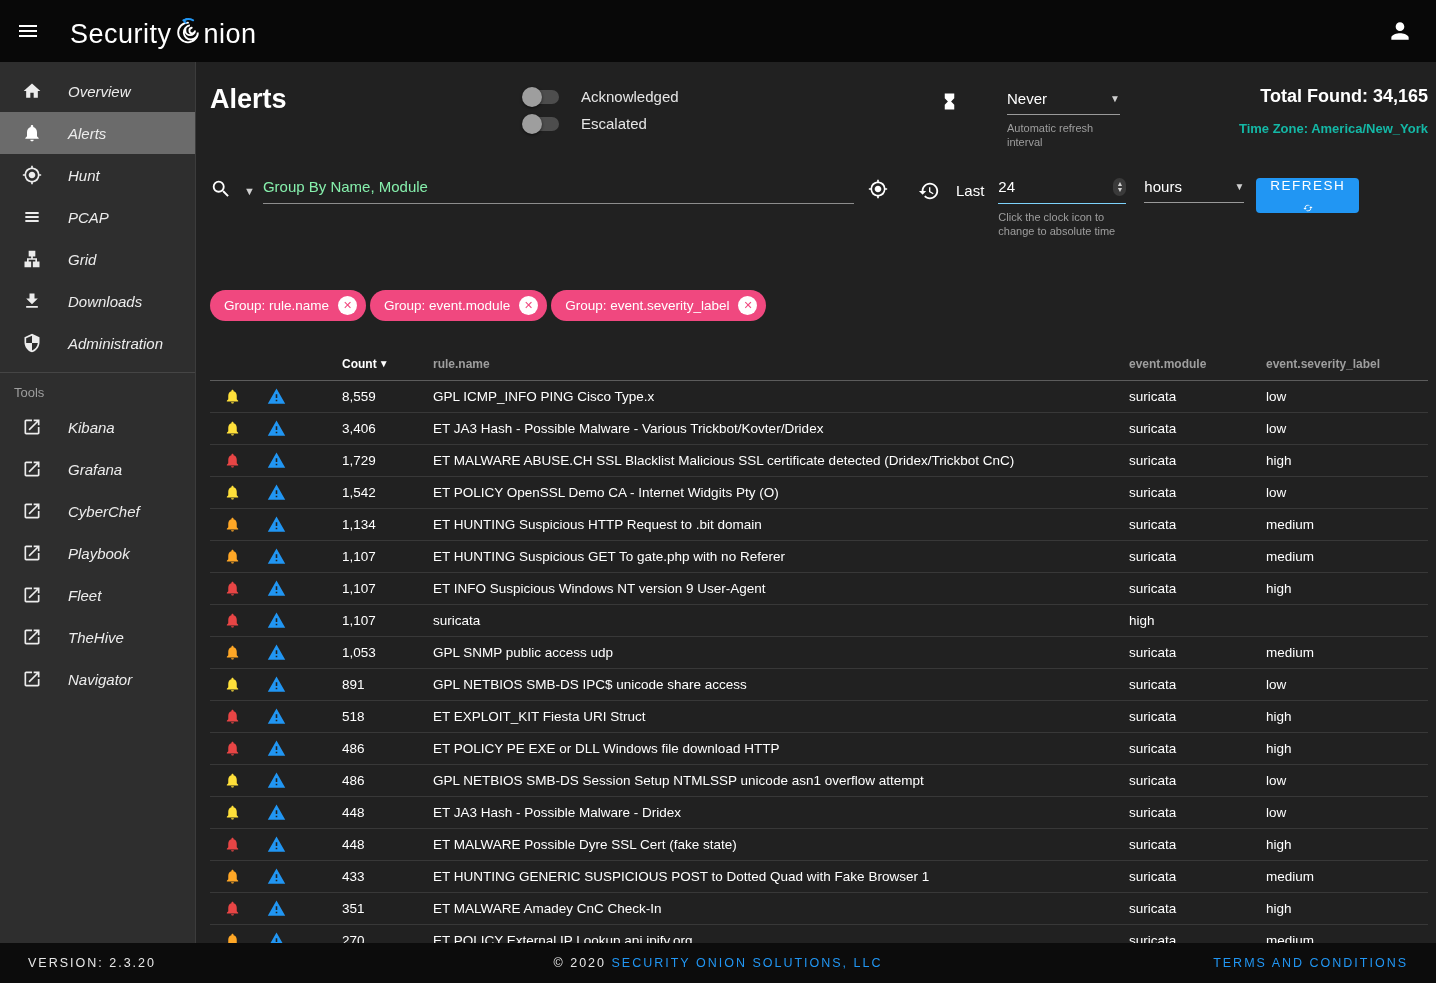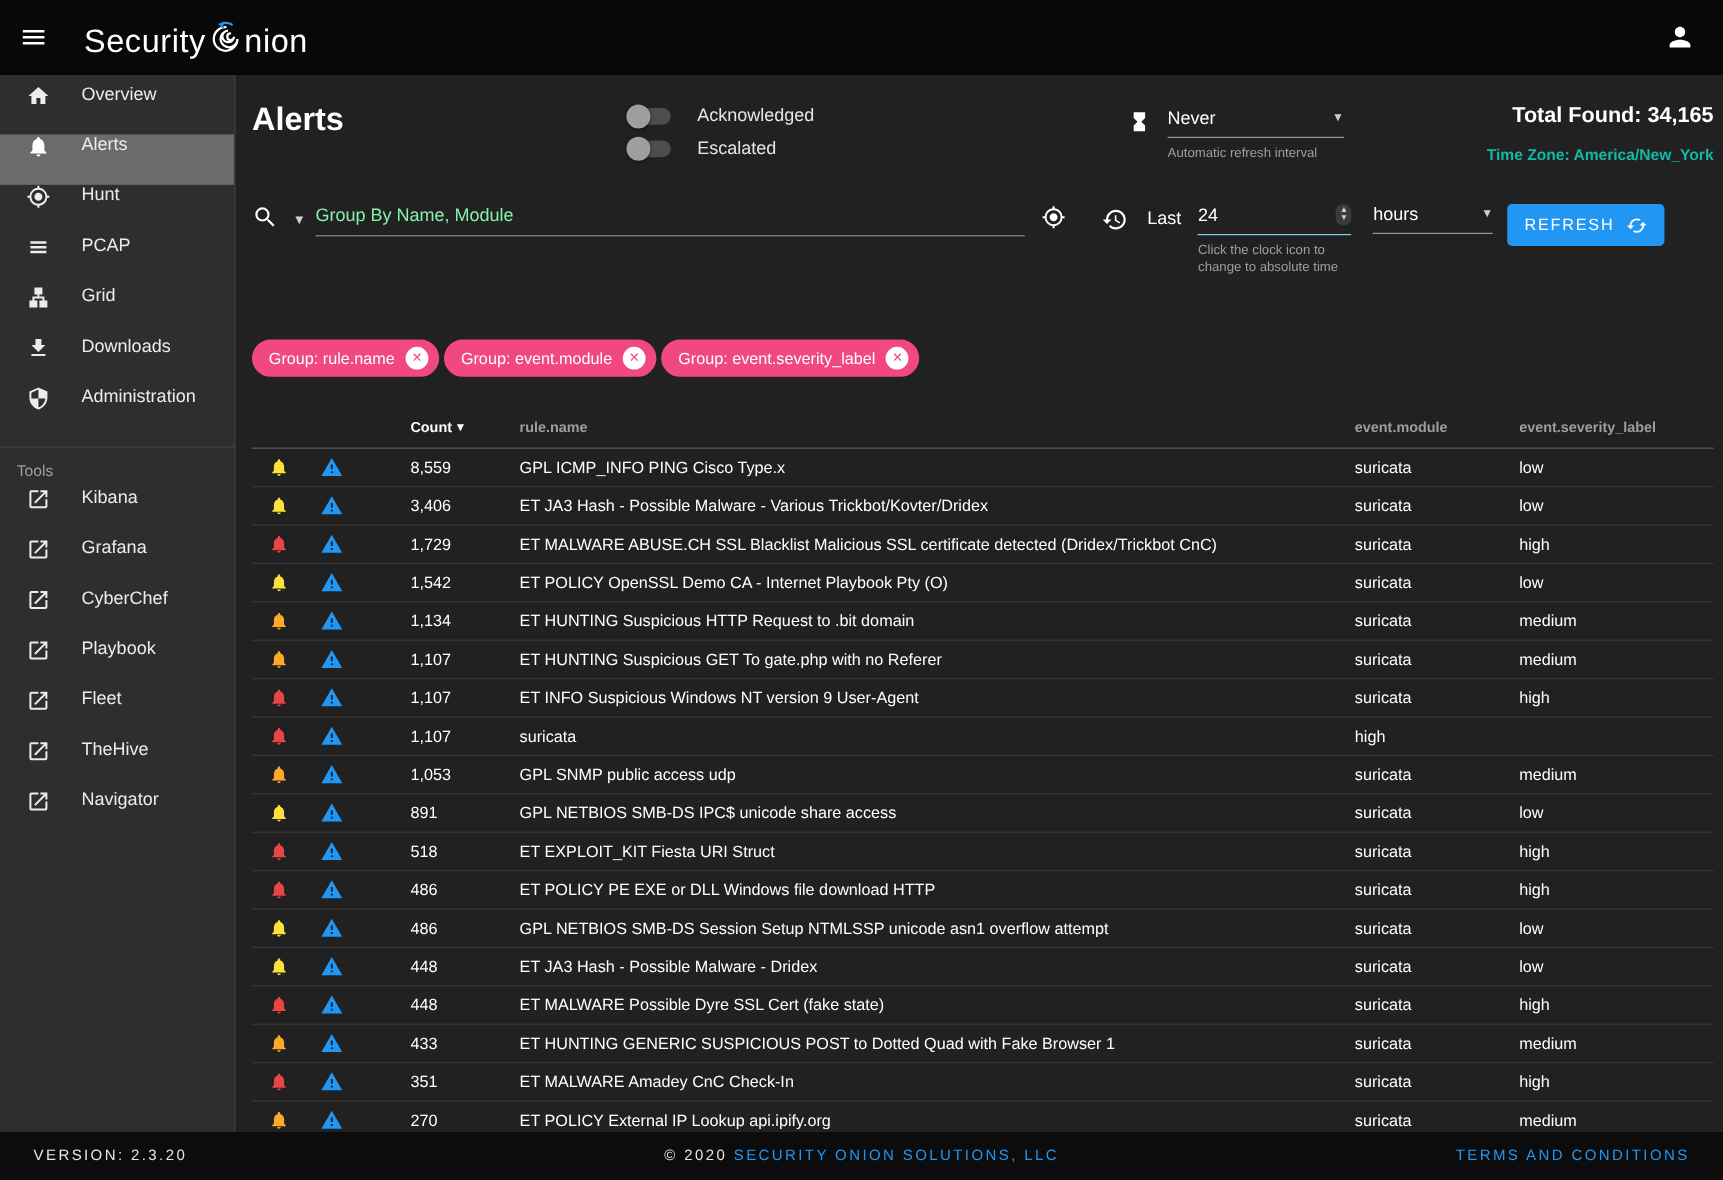--- a/index.html
+++ b/index.html
@@ -19,41 +19,41 @@
   .logo{ display:flex; align-items:baseline; margin-left:18px; font-size:27px; font-weight:400;
     letter-spacing:.5px; color:#fff; }
   .logo .onion{ position:relative; top:4px; margin:0 1px; }
   .topbar-right{ margin-left:auto; margin-right:14px; display:flex; align-items:center; }
   .icon-btn{ width:44px; height:44px; display:flex; align-items:center; justify-content:center;
     cursor:pointer; }
 
   
   .sidebar{ position:fixed; top:62px; left:0; width:196px; height:calc(100% - 62px);
     background:#2e2e2e; border-right:1px solid #3c3c3c; z-index:10; }
-  .nav-item{ height:42px; display:flex; align-items:flex-start; padding-left:22px; cursor:pointer;
-    color:#ececec; }
+  .nav-item{ height:42px; display:flex; align-items:center; padding-left:22px; cursor:pointer;
+    color:#ececec;font-style:italic; }
   .nav-item.active{ background:#6b6b6b; }
   .nav-item svg{ flex:0 0 20px; }
   .nav-item .nav-label{ margin-left:26px; font-size:15px; }
   .sidebar-divider{ border-top:1px solid #454545; margin-top:8px; }
   .subheader{ color:#9e9e9e; font-size:13px; padding:12px 0 6px 14px; }
 
   
   .main{ position:absolute; top:62px; left:196px; width:1240px; padding:0 8px 0 14px; }
 
   .page-header{ display:flex; padding-top:22px; }
   .page-title{ width:315px; font-size:27px; font-weight:700; }
   .toggles{ width:250px; padding-top:4px; }
   .toggle-row{ display:flex; align-items:center; margin-bottom:10px; cursor:pointer; }
   .switch{ position:relative; width:34px; height:14px; background:#4d4d4d; border-radius:8px;
     margin-right:22px; }
   .switch .thumb{ position:absolute; left:-3px; top:-3px; width:20px; height:20px;
     border-radius:50%; background:#9e9e9e; box-shadow:0 1px 3px rgba(0,0,0,.6); }
   .toggle-label{ font-size:15px; color:#e6e6e6; }
-  .interval{ margin-left:165px; width:180px; display:flex; padding-top:6px; }
+  .interval{ margin-left:165px; width:180px; display:flex; padding-top:6px;gap:34px; }
   .interval .hourglass{ margin-top:2px; margin-right:14px; }
   .select-field{ flex:1; }
   .select-line{ display:flex; align-items:center; justify-content:space-between;
     border-bottom:1px solid #9a9a9a; padding-bottom:7px; cursor:pointer; }
   .select-value{ font-size:15px; color:#fff; }
   .caret{ font-size:10px; color:#cfcfcf; }
   .field-hint{ font-size:11px; color:#9e9e9e; margin-top:6px; line-height:1.3; }
   .totals{ margin-left:auto; text-align:right; padding-top:2px; }
   .total-found{ font-size:18px; font-weight:700; }
   .timezone{ font-size:13px; font-weight:700; margin-top:14px; color:#14b8a6; }
@@ -70,21 +70,21 @@
   .time-group{ display:flex; align-items:flex-start; margin-left:30px; }
   .history-btn{ margin-top:2px; cursor:pointer; }
   .last-label{ font-size:15px; margin:4px 14px 0 16px; }
   .rel-field{ width:128px; position:relative; }
   .rel-line{ display:flex; align-items:center; border-bottom:1px solid #7dd3fc; padding-bottom:7px; }
   .rel-input{ width:100%; background:transparent; border:none; outline:none; color:#fff;
     font-size:15px; font-family:inherit; }
   .unit-field{ width:100px; margin-left:18px; }
   .refresh-btn{ margin-left:12px; height:35px; background:var(--accent); border:none;
     border-radius:4px; color:#fff; font-size:13.5px; letter-spacing:1.5px; padding:0 14px;
-    display:flex; align-items:center; gap:10px; cursor:pointer; font-family:inherit; }
+    display:flex; align-items:center; gap:10px; cursor:pointer; font-family:inherit;flex-direction:column; }
 
   
   .chips-row{ display:flex; gap:4px; margin-top:52px; }
   .chip{ height:31px; background:var(--chip); border-radius:16px; display:flex;
     align-items:center; padding:0 9px 0 14px; font-size:13.5px; color:#fff; cursor:pointer; }
   .chip-x{ width:19px; height:19px; margin-left:9px; border-radius:50%; background:#fff;
     color:var(--chip); font-size:11px; font-weight:700; display:flex; align-items:center;
     justify-content:center; cursor:pointer; }
 
   
@@ -413,21 +413,21 @@
       <svg width="17" height="17" viewBox="0 0 24 24" class="bell">
               <path d="M12 22c1.1 0 2-.9 2-2h-4c0 1.1.9 2 2 2zm6-6v-5c0-3.07-1.64-5.64-4.5-6.32V4c0-.83-.67-1.5-1.5-1.5s-1.5.67-1.5 1.5v.68C7.63 5.36 6 7.92 6 11v5l-2 2v1h16v-1l-2-2z"></path>
             </svg>
     </div>
     <div class="tri-wrap">
       <svg width="19" height="19" viewBox="0 0 24 24" fill="#2196f3">
               <path fill-rule="evenodd" d="M13 14H11V9H13M13 18H11V16H13M1 21H23L12 2L1 21Z"></path>
             </svg>
     </div>
     <div class="cell-count-pad">1,542</div>
-    <div class="rule">ET POLICY OpenSSL Demo CA - Internet Playbook Pty (O)</div>
+    <div class="rule">ET POLICY OpenSSL Demo CA - Internet Widgits Pty (O)</div>
     <div>suricata</div>
     <div>low</div>
   </div>
         <div class="t-grid t-row sev-medium">
     <div class="bell-wrap">
       <svg width="17" height="17" viewBox="0 0 24 24" class="bell">
               <path d="M12 22c1.1 0 2-.9 2-2h-4c0 1.1.9 2 2 2zm6-6v-5c0-3.07-1.64-5.64-4.5-6.32V4c0-.83-.67-1.5-1.5-1.5s-1.5.67-1.5 1.5v.68C7.63 5.36 6 7.92 6 11v5l-2 2v1h16v-1l-2-2z"></path>
             </svg>
     </div>
     <div class="tri-wrap">

